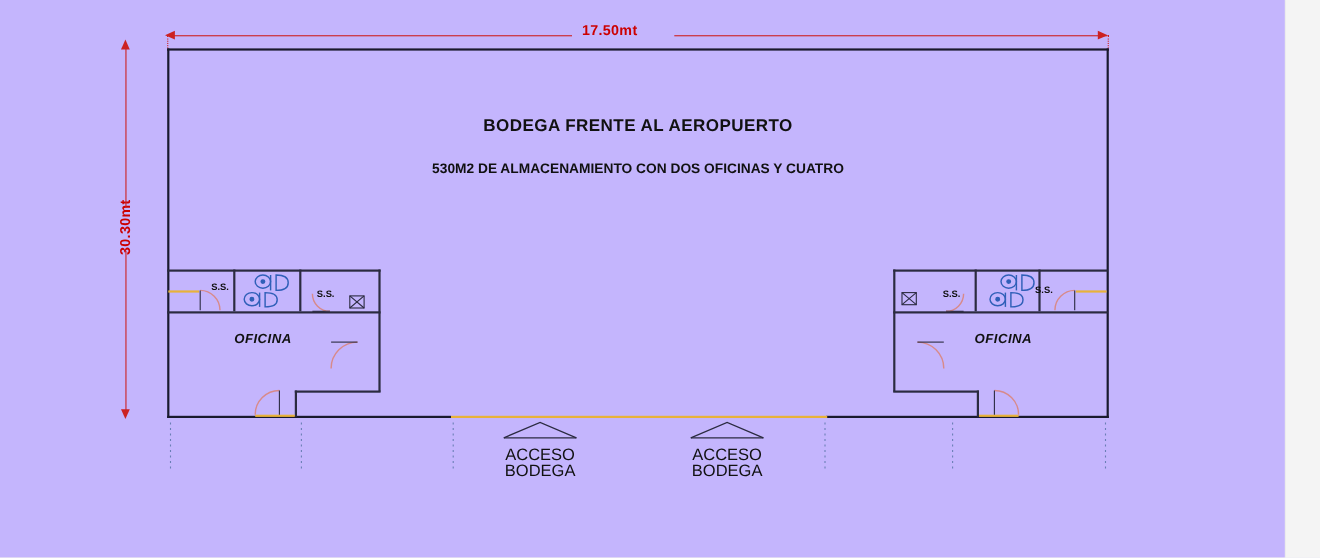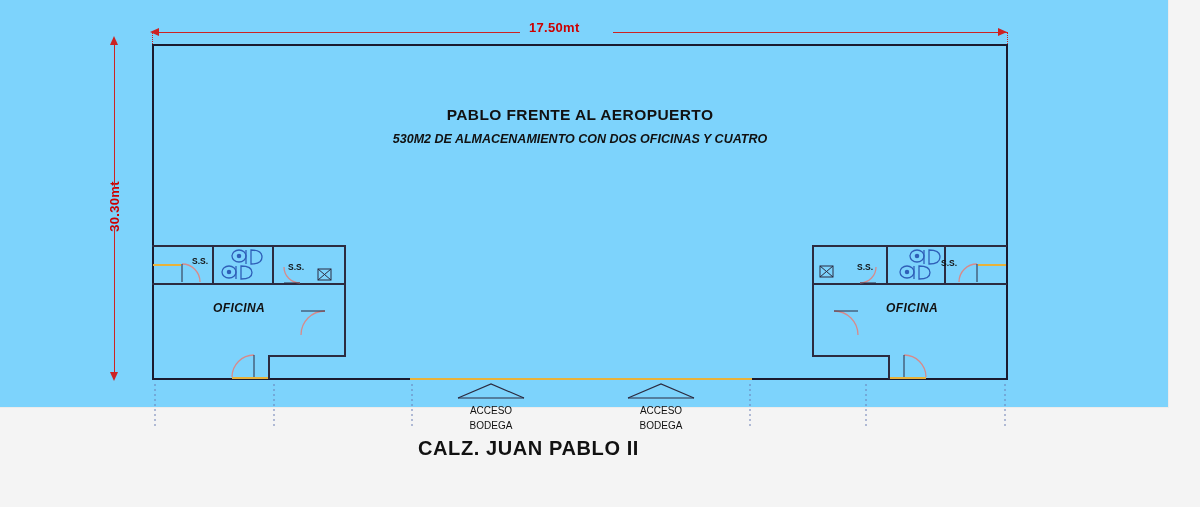--- a/index.html
+++ b/index.html
@@ -13,22 +13,22 @@
     height: 507px;
     background: #f4f4f4;
     overflow: hidden;
     font-family: "Liberation Sans", sans-serif;
   }
   #sheet {
     position: absolute;
     left: 0;
     top: 0;
     width: 1168px;
-    height: 407px;
-    background: #7dd3fc;
+    height: 507px;
+    background: #c4b5fd;
     box-shadow: 0 0 0 1px #ececec;
   }
 
   
   .dim-label {
     position: absolute;
     color: #cc0000;
     font-weight: bold;
     font-size: 13px;
     letter-spacing: .3px;
@@ -131,21 +131,21 @@
   }
   .ss-label {
     position: absolute;
     font-weight: bold;
     font-size: 8.5px;
     color: #111;
     white-space: nowrap;
   }
   .acceso-label {
     position: absolute;
-    font-size: 10px;
+    font-size: 15px;
     color: #111;
     text-align: center;
     line-height: 1.35;
     width: 90px;
   }
 
   svg.overlay {
     position: absolute;
     left: 0;
     top: 0;
@@ -285,24 +285,23 @@
       <g stroke="#6a7fb5" stroke-width="1" stroke-dasharray="2,3">
         <line x1="155" y1="384" x2="155" y2="428"></line>
         <line x1="274" y1="384" x2="274" y2="428"></line>
         <line x1="412" y1="384" x2="412" y2="428"></line>
         <line x1="750" y1="384" x2="750" y2="428"></line>
         <line x1="866" y1="384" x2="866" y2="428"></line>
         <line x1="1005" y1="384" x2="1005" y2="428"></line>
       </g>
     </svg>
 
-    <div class="title-main" style="left:260px; top:106px; width:640px; text-align:center;">PABLO FRENTE AL AEROPUERTO</div>
-    <div class="title-sub" style="left:260px; top:130px;font-style:italic;">530M2 DE ALMACENAMIENTO CON DOS OFICINAS Y CUATRO</div>
+    <div class="title-main" style="left:260px; top:106px; width:640px; text-align:center;">BODEGA FRENTE AL AEROPUERTO</div>
+    <div class="title-sub" style="left:260px; top:144px;">530M2 DE ALMACENAMIENTO CON DOS OFICINAS Y CUATRO</div>
 
     <div class="acceso-label" style="left:446px; top:404px;">ACCESO</div>
     <div class="acceso-label" style="left:446px; top:419px;">BODEGA</div>
     <div class="acceso-label" style="left:616px; top:404px;">ACCESO</div>
     <div class="acceso-label" style="left:616px; top:419px;">BODEGA</div>
 
-    <div class="street-label" style="left:418px; top:437px;">CALZ. JUAN PABLO II</div>
 
   </div>
 </div>
 
 </body></html>

